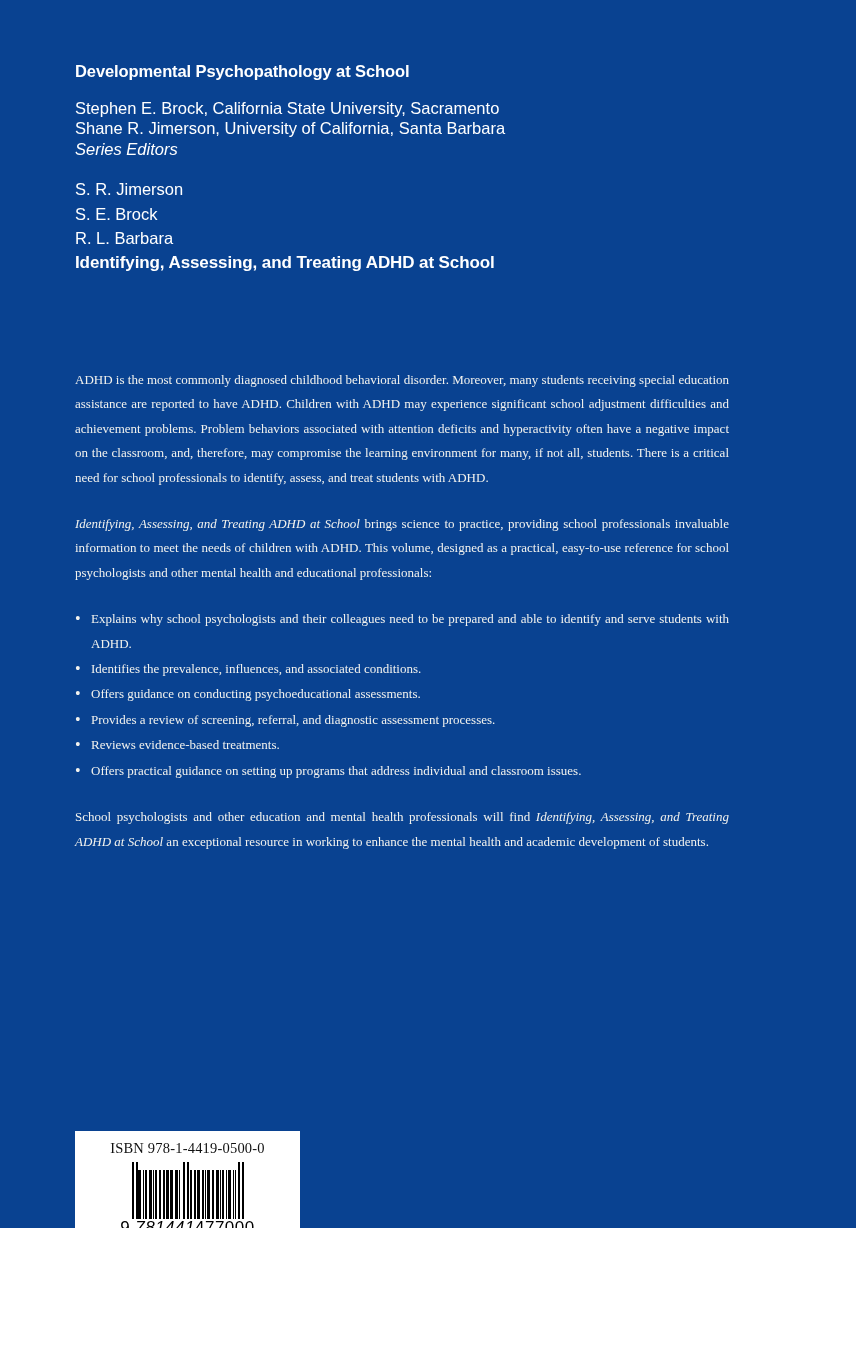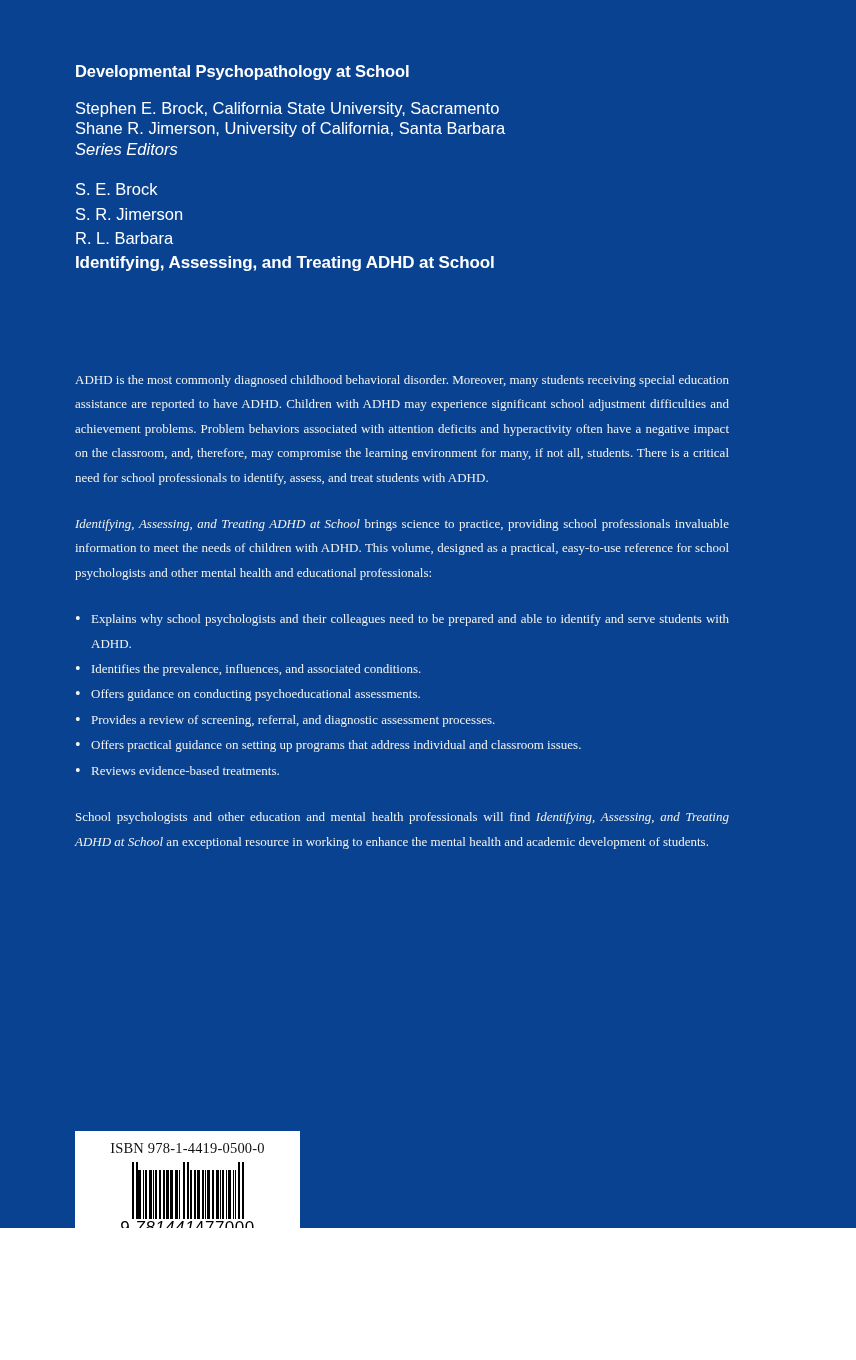--- a/index.html
+++ b/index.html
@@ -207,22 +207,22 @@
   <div class="edge-strip edge-green"></div>
   <div class="edge-strip edge-gold"></div>
   <div class="edge-strip edge-blue-bottom"></div>
 
   <div class="header">
     <div class="series-title">Developmental Psychopathology at School</div>
     <div class="editor-line">Stephen E. Brock, California State University, Sacramento</div>
     <div class="editor-line">Shane R. Jimerson, University of California, Santa Barbara</div>
     <div class="series-editors-label">Series Editors</div>
     <div class="authors">
+      <div class="author-line">S. R. Jimerson</div>
       <div class="author-line">S. E. Brock</div>
-      <div class="author-line">S. R. Jimerson</div>
       <div class="author-line">R. L. Barbara</div>
       <div class="book-title">Identifying, Assessing, and Treating ADHD at School</div>
     </div>
   </div>
 
   <div class="body-copy">
 
     <p class="para">ADHD is the most commonly diagnosed childhood behavioral disorder. Moreover, many students receiving special education assistance are reported to have ADHD. Children with ADHD may experience significant school adjustment difficulties and achievement problems. Problem behaviors associated with attention deficits and hyperactivity often have a negative impact on the classroom, and, therefore, may compromise the learning environment for many, if not all, students. There is a critical need for school professionals to identify, assess, and treat students with ADHD.</p>
 
     <p class="para"><em>Identifying, Assessing, and Treating ADHD at School</em><span> brings science to practice, providing school professionals invaluable information to meet the needs of children with ADHD. This volume, designed as a practical, easy-to-use reference for school psychologists and other mental health and educational professionals:</span></p>
@@ -234,24 +234,24 @@
       <li>
           <span>Identifies the prevalence, influences, and associated conditions.</span>
         </li>
       <li>
           <span>Offers guidance on conducting psychoeducational assessments.</span>
         </li>
       <li>
           <span>Provides a review of screening, referral, and diagnostic assessment processes.</span>
         </li>
       <li>
+          <span>Reviews evidence-based treatments.</span>
+        </li>
+      <li>
           <span>Offers practical guidance on setting up programs that address individual and classroom issues.</span>
-        </li>
-      <li>
-          <span>Reviews evidence-based treatments.</span>
         </li>
     </ul>
 
     <p class="para last"><span>School psychologists and other education and mental health professionals will find </span><em>Identifying, Assessing, and Treating ADHD at School</em><span> an exceptional resource in working to enhance the mental health and academic development of students.</span></p>
 
   </div>
 
   <div class="barcode-box">
     <div class="isbn-text">ISBN 978-1-4419-0500-0</div>
     <div class="bars">

